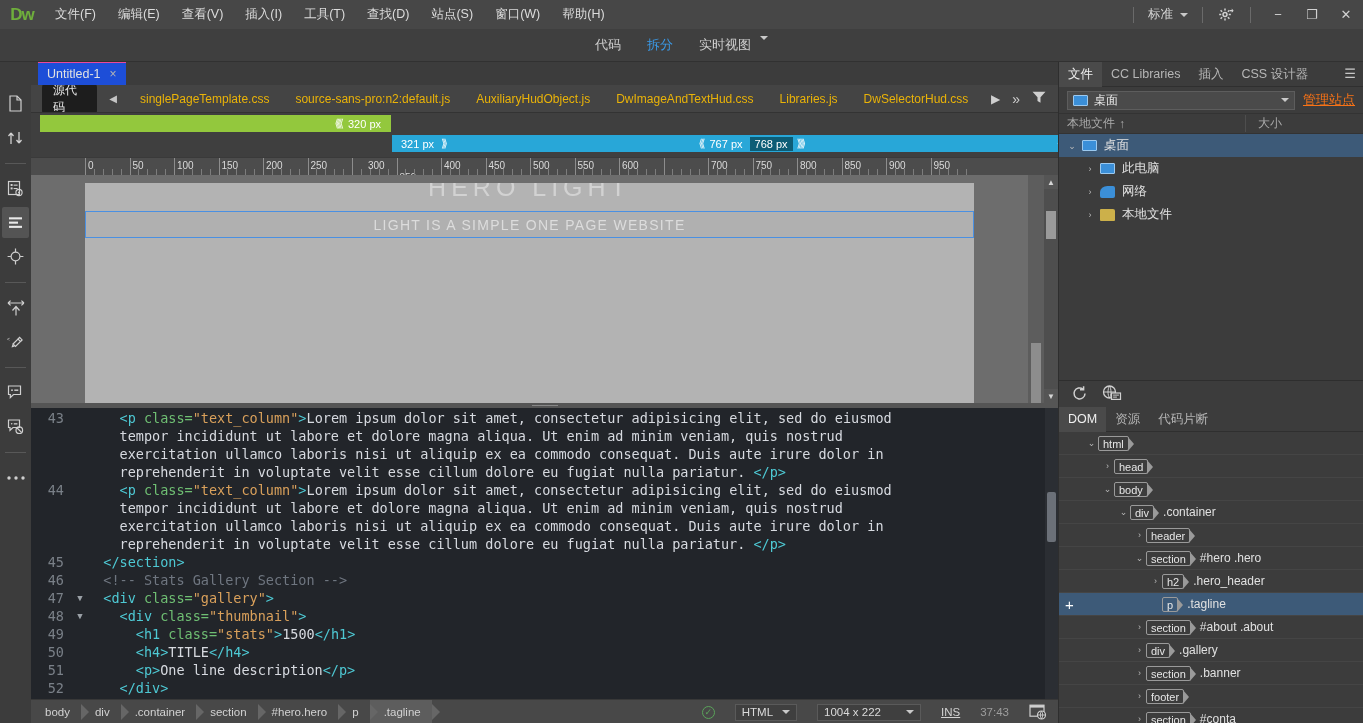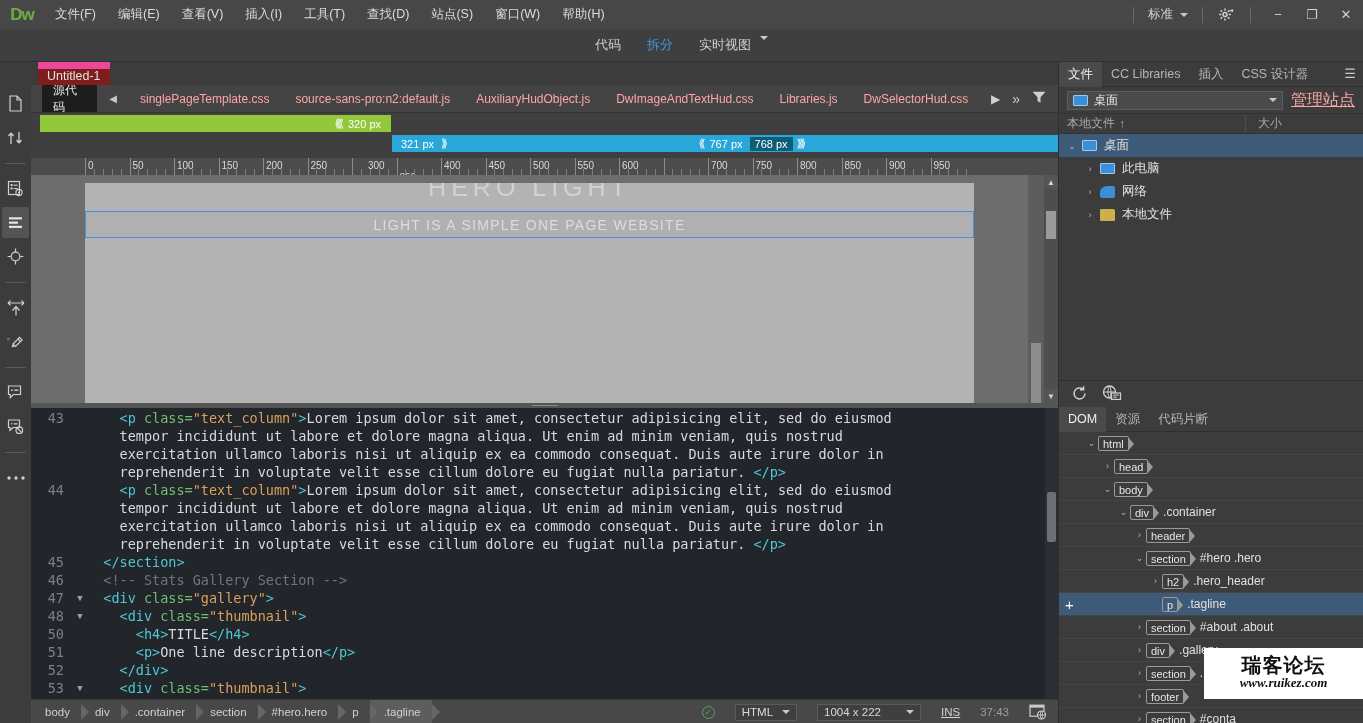--- a/index.html
+++ b/index.html
@@ -34,32 +34,32 @@
   .rail{ position:absolute; left:0; top:62px; width:31px; height:661px; background:#3c3c3c;
     display:flex; flex-direction:column; align-items:center; padding-top:26px; }
   .rail .ic{ width:27px; height:31px; display:flex; align-items:center; justify-content:center;
     color:#cfcfcf; position:relative; margin-bottom:3px; }
   .rail .ic.sel{ background:#545454; border-radius:2px; }
   .rail .rsep{ width:21px; height:1px; background:#585858; margin:7px 0 9px; }
   .rail svg{ display:block; }
 
   
   .doctabs{ position:absolute; left:31px; top:62px; width:1027px; height:23px; background:#3c3c3c; }
-  .doctab{ position:absolute; left:7px; top:0; height:23px; background:#7f1d1d;
+  .doctab{ position:absolute; left:7px; top:0; height:23px; background:#1d4ed8;
     display:flex; align-items:center; padding:0 9px; gap:9px; font-size:12.5px; color:#e2e2e2;
-    border-top:7px solid #ec4899;flex-direction:column; }
+    border-top:1px solid #ec4899; }
   .doctab .x{ color:#b4b4b4; font-size:12px; }
 
   
   .relbar{ position:absolute; left:31px; top:85px; width:1027px; height:28px;
     background:#444; display:flex; align-items:center; overflow:hidden; border-bottom:1px solid #333; }
   .relbar .src{ background:#1d1d1d; color:#e6e6e6; border-radius:9px; font-size:12px;
     padding:3px 11px; margin-left:11px; }
   .relbar .arw{ color:#c5c5c5; font-size:10px; margin:0 10px 0 12px; }
-  .relfile{ font-size:12px; color:#fca5a5; padding:0 13px; white-space:nowrap; }
+  .relfile{ font-size:12px; color:#eab308; padding:0 13px; white-space:nowrap; }
   .relbar-right{ position:absolute; right:0; top:0; height:27px; display:flex; align-items:center;
     background:#444; padding-right:6px; }
   .relbar-right .sym{ color:#cfcfcf; padding:0 6px; font-size:12px; }
 
   
   .design{ position:absolute; left:31px; top:113px; width:1027px; height:290px; background:#5a5a5a; }
   .mq-green{ position:absolute; left:9px; top:2px; height:17px; background:#93c83d; color:#fff;
     font-size:11px; display:flex; align-items:center; justify-content:flex-end; padding-right:7px; gap:4px; }
   .mq-blue{ position:absolute; top:22px; height:17px; background:#28a7d8; color:#fff;
     font-size:11px; display:flex; align-items:center; padding-left:6px; gap:4px; }
@@ -129,21 +129,21 @@
     border-left:1px solid #2e2e2e; }
   .ptabs{ height:25px; display:flex; align-items:center; background:#3c3c3c; border-bottom:1px solid #2f2f2f; }
   .ptab{ font-size:12.5px; color:#b6b6b6; padding:0 9px; height:25px; line-height:25px; }
   .ptab.act{ color:#f0f0f0; background:#4a4a4a; }
   .phamb{ position:absolute; right:7px; top:5px; color:#c7c7c7; font-size:13px; line-height:1; }
 
   .siteRow{ height:26px; display:flex; align-items:center; gap:8px; padding:0 8px; }
   .sel-site{ flex:1; height:19px; background:#4a4a4a; border:1px solid #5d5d5d; display:flex;
     align-items:center; gap:6px; padding:0 5px; font-size:12px; color:#ececec; }
   .monitor-ic{ width:15px;height:11px; background:#3b8fd8; border:1px solid #9cc9ef; border-radius:1px; }
-  .link-blue{ color:#fca5a5; font-size:16px; text-decoration:underline; }
+  .link-blue{ color:#f97316; font-size:13px; text-decoration:underline; }
 
   .colhdr{ height:21px; display:flex; align-items:center; font-size:12px; color:#aaa;
     border-top:1px solid #333; border-bottom:1px solid #333; }
   .colhdr .c1{ padding-left:8px; flex:1; display:flex; align-items:center; gap:4px; }
   .colhdr .c2{ width:118px; border-left:1px solid #4e4e4e; padding-left:12px; }
 
   .frow{ height:23px; display:flex; align-items:center; font-size:12.5px; color:#e2e2e2; }
   .frow.selr{ background:#3d5a78; }
   .frow .tw{ width:14px; text-align:center; color:#bcbcbc; font-size:9px; }
   .frow .fic{ width:20px; display:flex; justify-content:center; }
@@ -566,20 +566,25 @@
           <div class="gutter">47</div>
           <div class="fold">▼</div>
           <div class="ctext"><span>  </span><span class="c-tag">&lt;div </span><span class="c-attr">class=</span><span class="c-val">"gallery"</span><span class="c-tag">&gt;</span></div>
         </div>
         <div class="codeline">
           <div class="gutter">48</div>
           <div class="fold">▼</div>
           <div class="ctext"><span>    </span><span class="c-tag">&lt;div </span><span class="c-attr">class=</span><span class="c-val">"thumbnail"</span><span class="c-tag">&gt;</span></div>
         </div>
         <div class="codeline">
+          <div class="gutter">49</div>
+          <div class="fold"></div>
+          <div class="ctext"><span>      </span><span class="c-tag">&lt;h1 </span><span class="c-attr">class=</span><span class="c-val">"stats"</span><span class="c-tag">&gt;</span><span>1500</span><span class="c-tag">&lt;/h1&gt;</span></div>
+        </div>
+        <div class="codeline">
           <div class="gutter">50</div>
           <div class="fold"></div>
           <div class="ctext"><span>      </span><span class="c-tag">&lt;h4&gt;</span><span>TITLE</span><span class="c-tag">&lt;/h4&gt;</span></div>
         </div>
         <div class="codeline">
           <div class="gutter">51</div>
           <div class="fold"></div>
           <div class="ctext"><span>      </span><span class="c-tag">&lt;p&gt;</span><span>One line description</span><span class="c-tag">&lt;/p&gt;</span></div>
         </div>
         <div class="codeline">
@@ -783,18 +788,14 @@
           <span class="tagchip">footer</span>
           <span class="selexpr"></span>
         </div>
         <div class="domrow" style="padding-left: 74px;">
           <span class="tw">›</span>
           <span class="tagchip">section</span>
           <span class="selexpr">#conta</span>
         </div>
       </div>
 
-    <div class="wm">
-      <div class="w1">瑞客论坛</div>
-      <div class="w2">www.ruikez.com</div>
-    </div>
   </div>
 </div>
 
 </body></html>

